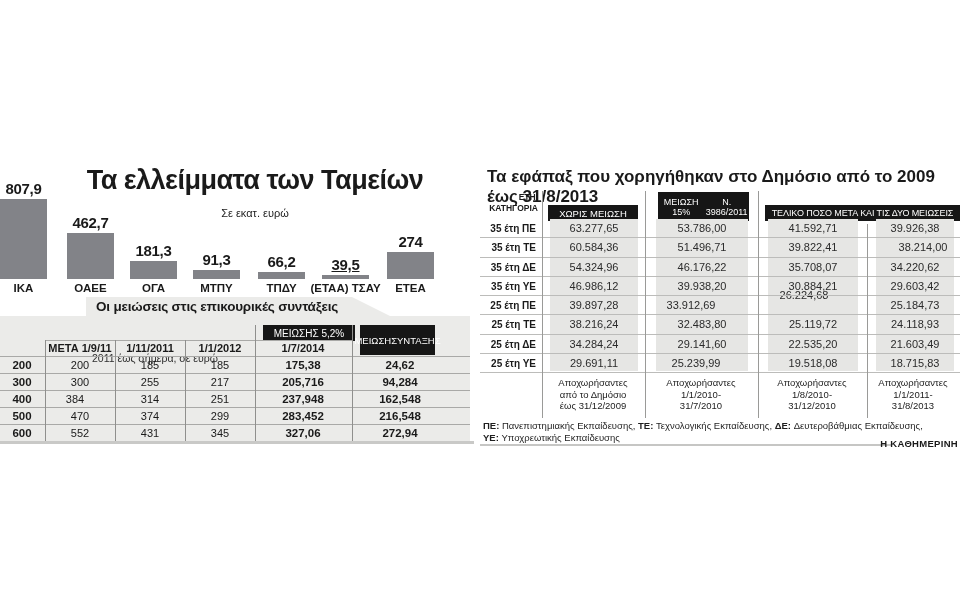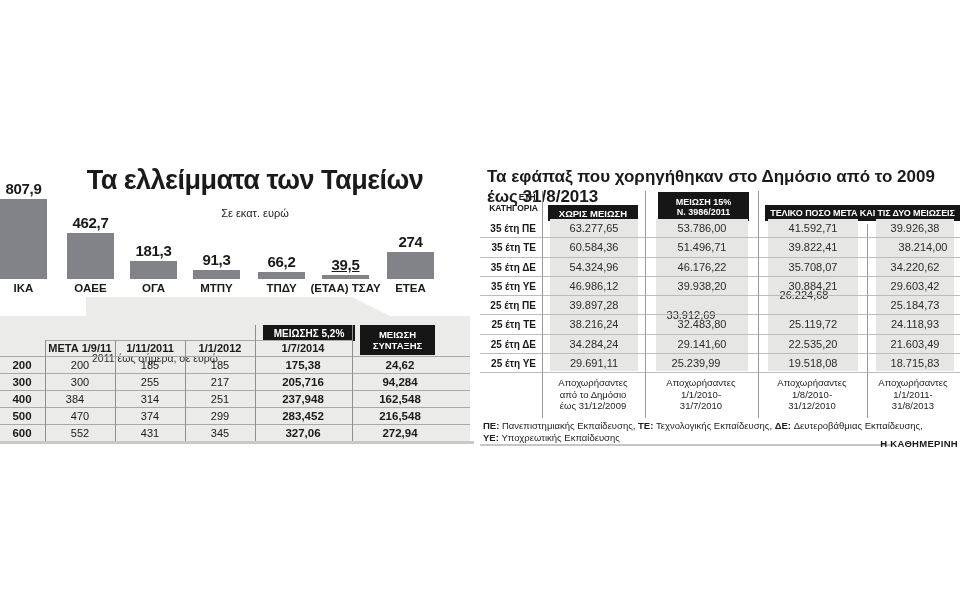--- a/index.html
+++ b/index.html
@@ -13,22 +13,22 @@
   .bar{position:absolute;background:#828388;}
   .bar-val{position:absolute;text-align:center;font-weight:bold;font-size:15px;letter-spacing:-0.3px;}
   .bar-cat{position:absolute;text-align:center;font-weight:bold;font-size:11.5px;}
 
   
   .panel-bg{position:absolute;left:0;top:297px;width:470px;height:146px;background:#ebebe9;
             clip-path:polygon(86px 0,352px 0,390px 19px,470px 19px,470px 146px,0 146px,0 19px,86px 19px);}
   .panel-edge{position:absolute;left:0;top:441px;width:474px;height:3px;background:#c9c9c7;}
   .cuts-title{position:absolute;left:96px;top:299px;font-weight:bold;font-size:13.5px;letter-spacing:-0.2px;}
   .cuts-sub{position:absolute;left:92px;top:316px;font-size:10.5px;color:#2f2f2f;margin-top:36px;}
-  .badge{position:absolute;background:#161616;color:#fff;font-weight:bold;display:flex;
-         flex-direction:column;align-items:center;justify-content:center;text-align:center;}
+  .badge{position:absolute;background:#161616;color:#fff;font-weight:normal;display:flex;
+         flex-direction:row;align-items:center;justify-content:center;text-align:center;}
   .cuts-b1{left:263px;top:325px;width:92px;height:16px;font-size:10px;}
   .cuts-b2{left:360px;top:325px;width:75px;height:30px;font-size:9.5px;line-height:11px;}
   .cuts-head{position:absolute;font-weight:bold;font-size:11px;text-align:center;top:342px;}
   .cuts-cell{position:absolute;font-size:11px;text-align:center;height:16px;line-height:16px;}
   .cuts-cell.bold,.cuts-cell.lbl{font-weight:bold;font-size:11.5px;}
   .hline{position:absolute;height:1px;background:#a9a9a7;}
   .vline{position:absolute;width:1px;background:#8f8f8d;}
 
   
   .lump-title{position:absolute;left:487px;top:167px;font-weight:bold;font-size:17px;}
@@ -76,20 +76,21 @@
       <div class="bar" style="left: 322px; top: 275px; width: 47px; height: 4px;"></div>
       <div class="bar-val" style="left: 300px; top: 256px; width: 91px; text-decoration: underline;">39,5</div>
       <div class="bar-cat" style="left: 300px; top: 282px; width: 91px;">(ΕΤΑΑ) ΤΣΑΥ</div>
       <div class="bar" style="left: 387px; top: 252px; width: 47px; height: 27px;"></div>
       <div class="bar-val" style="left: 365px; top: 233px; width: 91px;">274</div>
       <div class="bar-cat" style="left: 365px; top: 282px; width: 91px;">ΕΤΕΑ</div>
     </div>
 
   <div class="panel-bg"></div>
   <div class="panel-edge"></div>
+  <div class="cuts-title">Οι μειώσεις στις επικουρικές συντάξεις</div>
   <div class="cuts-sub">2011 έως σήμερα, σε ευρώ</div>
   <div class="badge cuts-b1">ΜΕΙΩΣΗΣ 5,2%</div>
   <div class="badge cuts-b2">
     <span>ΜΕΙΩΣΗ</span>
     <span>ΣΥΝΤΑΞΗΣ</span>
   </div>
   <div id="cuts-grid">
       <div class="cuts-head" style="left: 47px; width: 66px;">ΜΕΤΑ 1/9/11</div>
       <div class="cuts-head" style="left: 117px; width: 66px;">1/11/2011</div>
       <div class="cuts-head" style="left: 187px; width: 66px;">1/1/2012</div>
@@ -168,21 +169,21 @@
       <div class="lump-val" style="left: 656px; top: 260px; width: 92px;">46.176,22</div>
       <div class="lump-val" style="left: 768px; top: 260px; width: 90px;">35.708,07</div>
       <div class="lump-val" style="left: 876px; top: 260px; width: 78px;">34.220,62</div>
       <div class="lump-lbl" style="left: 481px; top: 279px; width: 55px;">35 έτη ΥΕ</div>
       <div class="lump-val" style="left: 550px; top: 279px; width: 88px;">46.986,12</div>
       <div class="lump-val" style="left: 656px; top: 279px; width: 92px;">39.938,20</div>
       <div class="lump-val" style="left: 768px; top: 279px; width: 90px;">30.884,21</div>
       <div class="lump-val" style="left: 876px; top: 279px; width: 78px;">29.603,42</div>
       <div class="lump-lbl" style="left: 481px; top: 298px; width: 55px;">25 έτη ΠΕ</div>
       <div class="lump-val" style="left: 550px; top: 298px; width: 88px;">39.897,28</div>
-      <div class="lump-val" style="left: 656px; top: 298px; width: 70px; margin-top: 10px;">33.912,69</div>
+      <div class="lump-val" style="left: 656px; top: 298px; width: 70px;">33.912,69</div>
       <div class="lump-val" style="left: 768px; top: 288px; width: 72px;">26.224,68</div>
       <div class="lump-val" style="left: 876px; top: 298px; width: 78px;">25.184,73</div>
       <div class="lump-lbl" style="left: 481px; top: 317px; width: 55px;">25 έτη ΤΕ</div>
       <div class="lump-val" style="left: 550px; top: 317px; width: 88px;">38.216,24</div>
       <div class="lump-val" style="left: 656px; top: 317px; width: 92px;">32.483,80</div>
       <div class="lump-val" style="left: 768px; top: 317px; width: 90px;">25.119,72</div>
       <div class="lump-val" style="left: 876px; top: 317px; width: 78px;">24.118,93</div>
       <div class="lump-lbl" style="left: 481px; top: 337px; width: 55px;">25 έτη ΔΕ</div>
       <div class="lump-val" style="left: 550px; top: 337px; width: 88px;">34.284,24</div>
       <div class="lump-val" style="left: 656px; top: 337px; width: 92px;">29.141,60</div>

